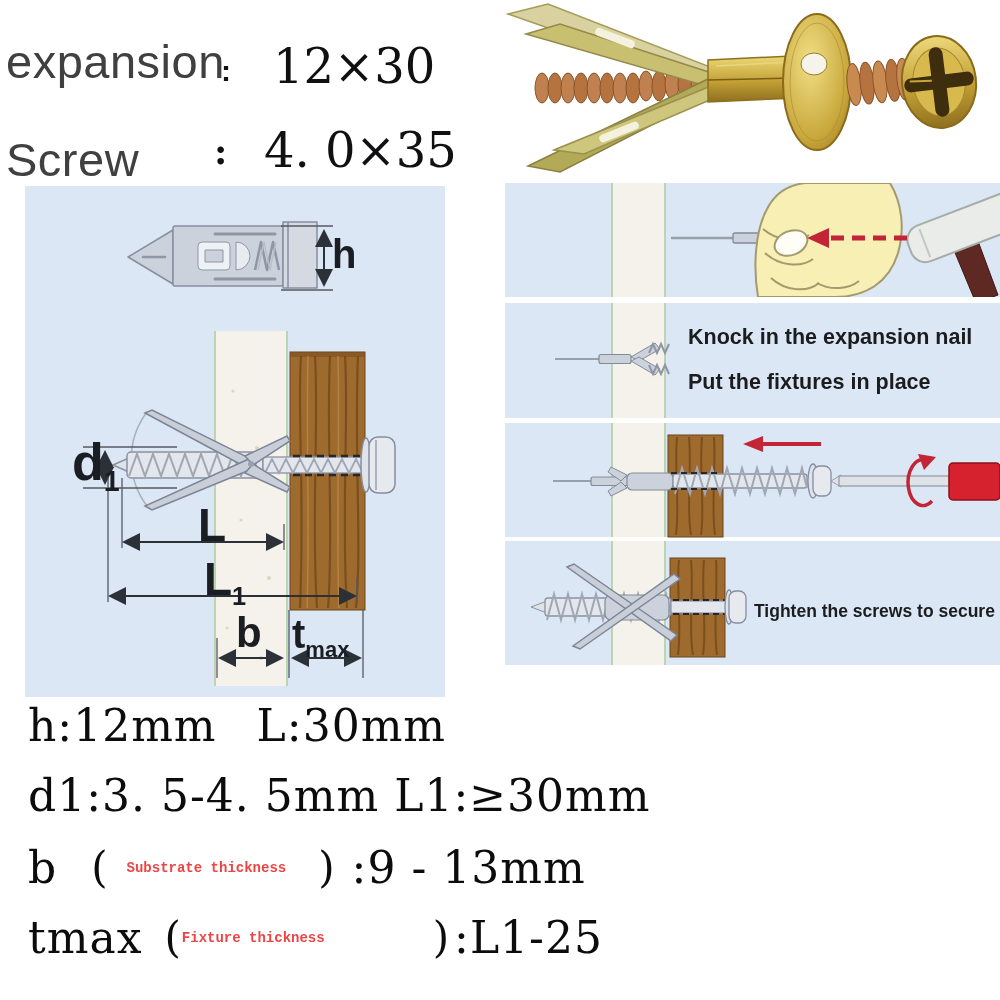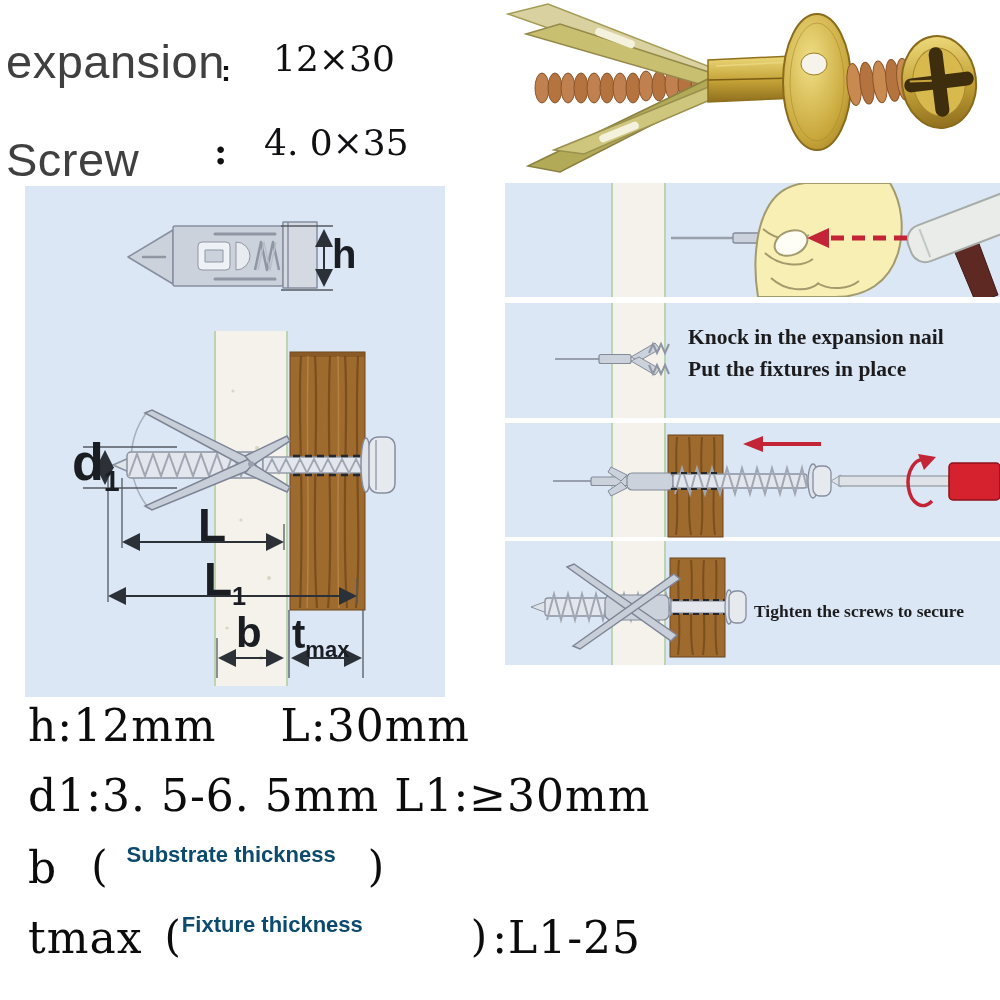--- a/index.html
+++ b/index.html
@@ -6,30 +6,30 @@
     --c-panel:#dbe7f4; --c-wall:#f4f2ea; --c-wall-edge:#bcd4b0;
     --c-wood:#9e6a2e; --c-wood-grain:#6f4619; --c-metal:#ccd2db;
     --c-metal-line:#848ba0; --c-red:#c32537; --c-hand:#f8efb5;
     --c-brass:#c9a83c; --c-copper:#c08050; --c-ink:#141414;
   }
   *{margin:0;padding:0;box-sizing:border-box}
   body{width:1000px;height:1000px;position:relative;background:#fff;
        font-family:"Liberation Sans",sans-serif;overflow:hidden;color:var(--c-ink)}
   .abs{position:absolute}
   .sans-big{font-family:"Liberation Sans",sans-serif;font-size:47px;font-weight:500;color:#404040;letter-spacing:.5px}
-  .serif-val{font-family:"DejaVu Serif","Liberation Serif",serif;font-size:36px;color:#101013}
+  .serif-val{font-family:"DejaVu Serif","Liberation Serif",serif;font-size:48px;color:#101013}
   .colon-sm{font-family:"Liberation Sans",sans-serif;font-size:30px;font-weight:700;color:#101013}
   .colon-serif{font-family:"DejaVu Serif","Liberation Serif",serif;font-size:36px;font-weight:600;color:#101013}
   .dim{font-family:"Liberation Sans",sans-serif;font-weight:600;color:#1a1d22;line-height:1}
   .dim sub{font-size:55%;font-weight:600}
-  .instr{font-family:Liberation Serif, serif;font-weight:600;color:#1c1c1e;line-height:1.2;white-space:nowrap}
+  .instr{font-family:Liberation Sans, sans-serif;font-weight:600;color:#1c1c1e;line-height:1.2;white-space:nowrap}
   .spec{font-family:"DejaVu Serif","Liberation Serif",serif;font-size:44px;color:#0c0c0c;
-        letter-spacing:1px;white-space:nowrap;display:flex;align-items:flex-start}
+        letter-spacing:1px;white-space:nowrap;display:flex;align-items:center}
   .spec .paren{font-size:42px}
-  .spec .small{font-family:Liberation Sans, sans-serif;font-size:22px;font-weight:600;letter-spacing:0;color:#0c4a6e}
+  .spec .small{font-family:Liberation Mono, monospace;font-size:14px;font-weight:600;letter-spacing:0;color:#ef4444}
   svg{display:block}
 </style>
 </head>
 <body>
 
 <div class="abs sans-big" style="left:6px;top:34px">expansion</div>
 <div class="abs colon-sm" style="left:221px;top:54px">:</div>
 <div class="abs serif-val" style="left:273px;top:38px">12×30</div>
 <div class="abs sans-big" style="left:6px;top:132px">Screw</div>
 <div class="abs colon-serif" style="left:214px;top:130px">:</div>
@@ -318,35 +318,36 @@
       <rect x="166" y="418" width="58" height="12" fill="#e3e7ed" stroke="#8b92a0" stroke-width="1.2"></rect>
       <line x1="168" y1="417" x2="220" y2="417" stroke="#23272e" stroke-width="2" stroke-dasharray="6 4"></line>
       <line x1="168" y1="431" x2="220" y2="431" stroke="#23272e" stroke-width="2" stroke-dasharray="6 4"></line>
       <ellipse cx="224" cy="424" rx="4" ry="17" fill="#dfe3ea" stroke="#868da0" stroke-width="1.3"></ellipse>
       <rect x="224" y="408" width="17" height="32" rx="7" fill="#e6eaef" stroke="#868da0" stroke-width="1.3"></rect>
     </g>
   </g>
 </svg>
 
 <div class="abs instr" style="left:688px;top:325px;font-size:21.5px">Knock in the expansion nail</div>
-<div class="abs instr" style="left:688px;top:357px;font-size:21.5px">Put the fixtures in place</div>
+<div class="abs instr" style="left:688px;top:370px;font-size:21.5px">Put the fixtures in place</div>
 <div class="abs instr" style="left:754px;top:601px;font-size:17.5px">Tighten the screws to secure</div>
 
 <div class="abs spec" style="left:28px;top:700px">
   <span>h:12mm</span>
-  <span style="margin-left:64px">L:30mm</span>
+  <span style="margin-left:40px">L:30mm</span>
 </div>
 <div class="abs spec" style="left:28px;top:770px">
-  <span>d1:3. 5-6. 5mm L1:≥30mm</span>
+  <span>d1:3. 5-4. 5mm L1:≥30mm</span>
 </div>
 <div class="abs spec" style="left:28px;top:842px">
   <span>b</span>
   <span class="paren" style="margin-left:34px">(</span>
   <span class="small" style="margin-left:18px">Substrate thickness</span>
   <span class="paren" style="margin-left:32px">)</span>
+  <span style="margin-left:16px">:9 - 13mm</span>
 </div>
 <div class="abs spec" style="left:28px;top:912px">
   <span>tmax</span>
   <span class="paren" style="margin-left:22px">(</span>
   <span class="small" style="">Fixture thickness</span>
   <span class="paren" style="margin-left:108px">)</span>
   <span style="margin-left:4px">:L1-25</span>
 </div>
 
 </body></html>

